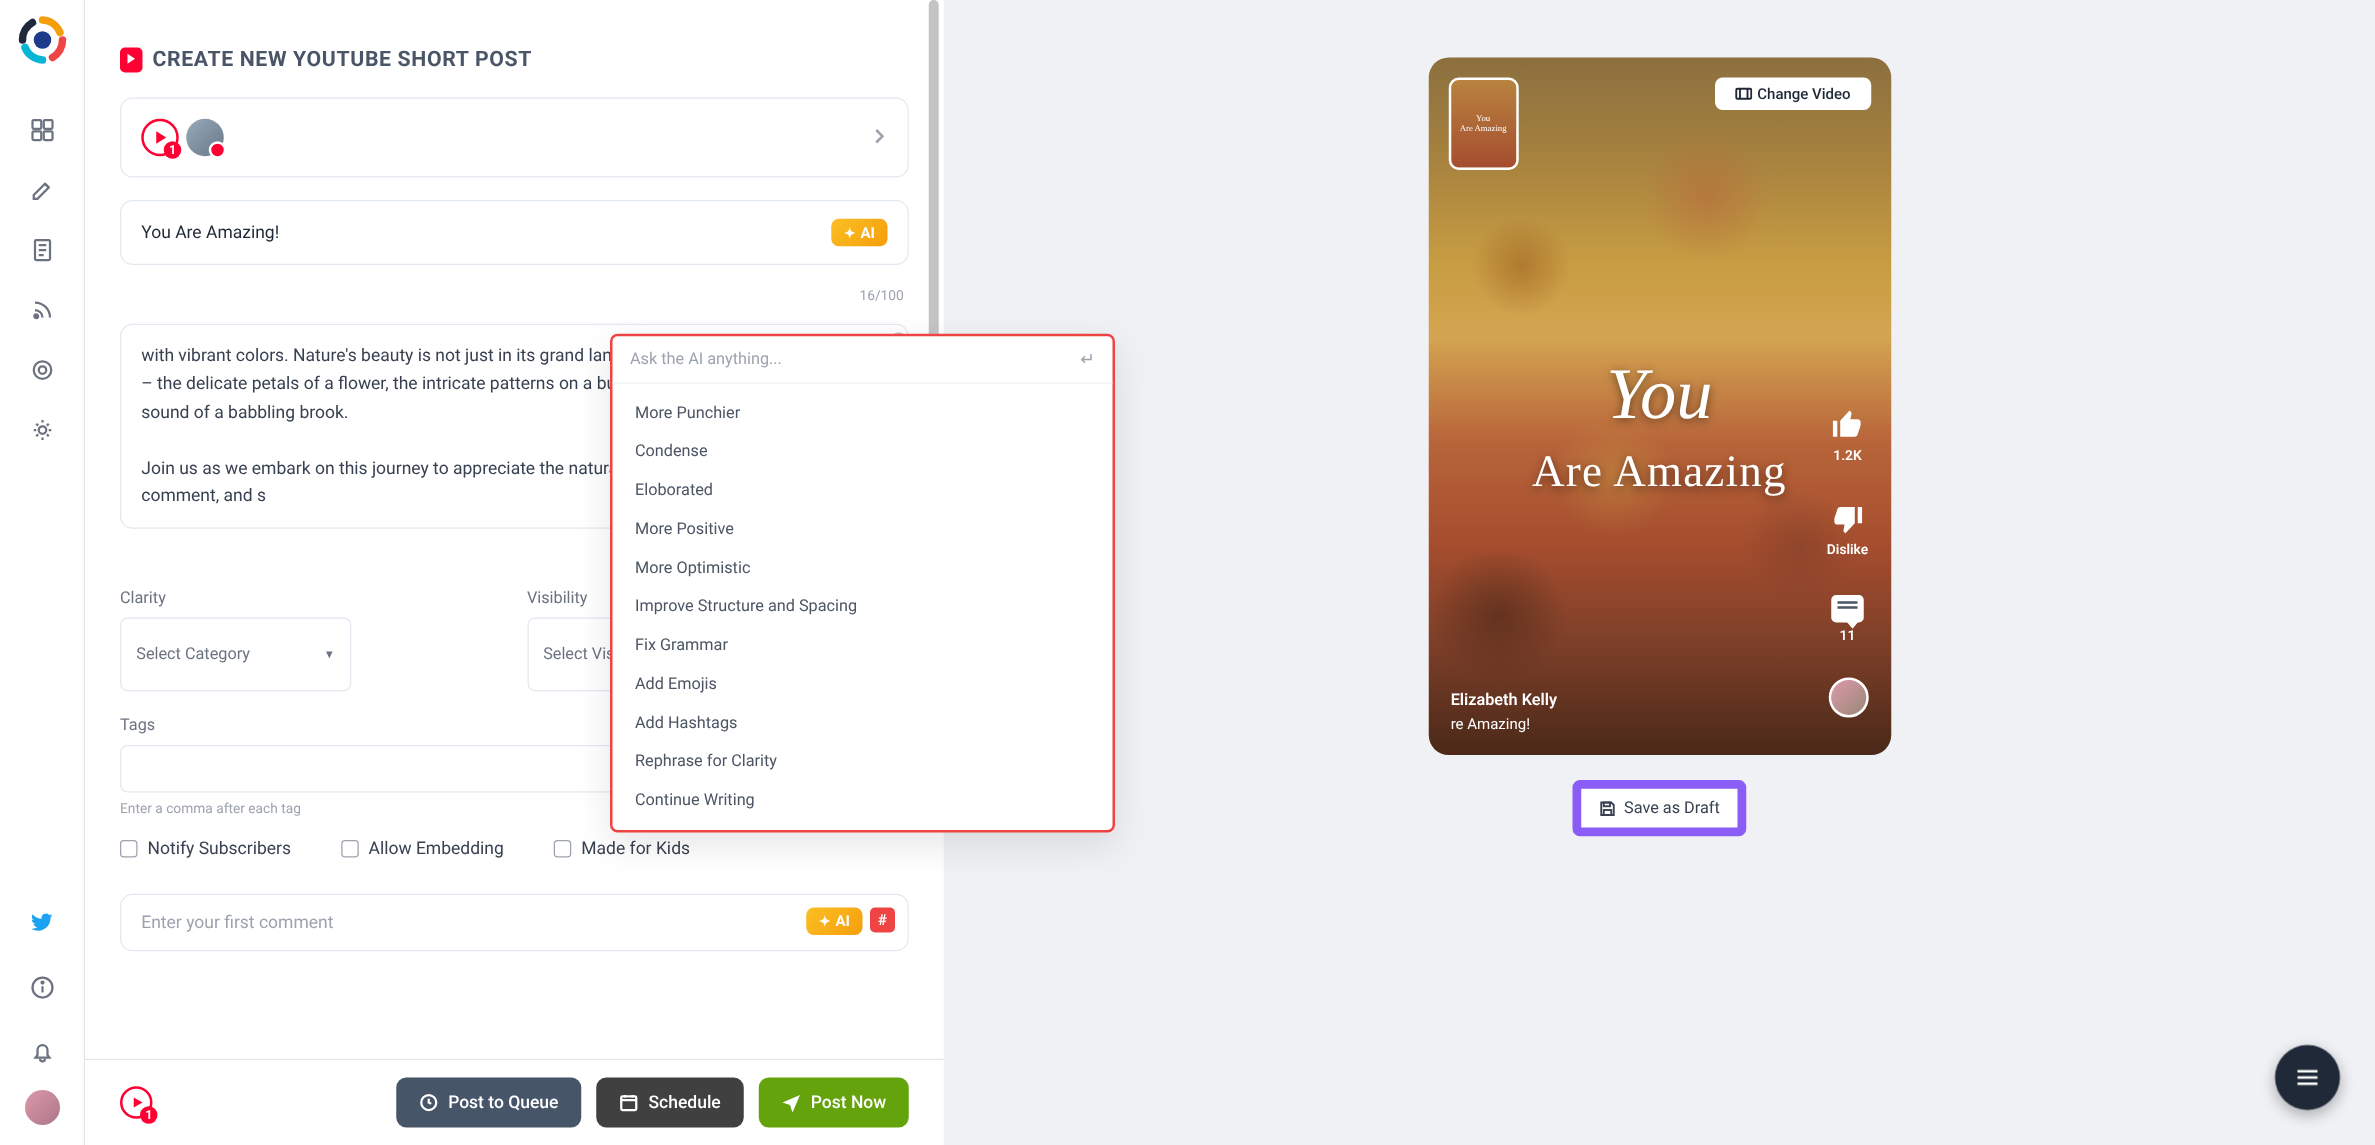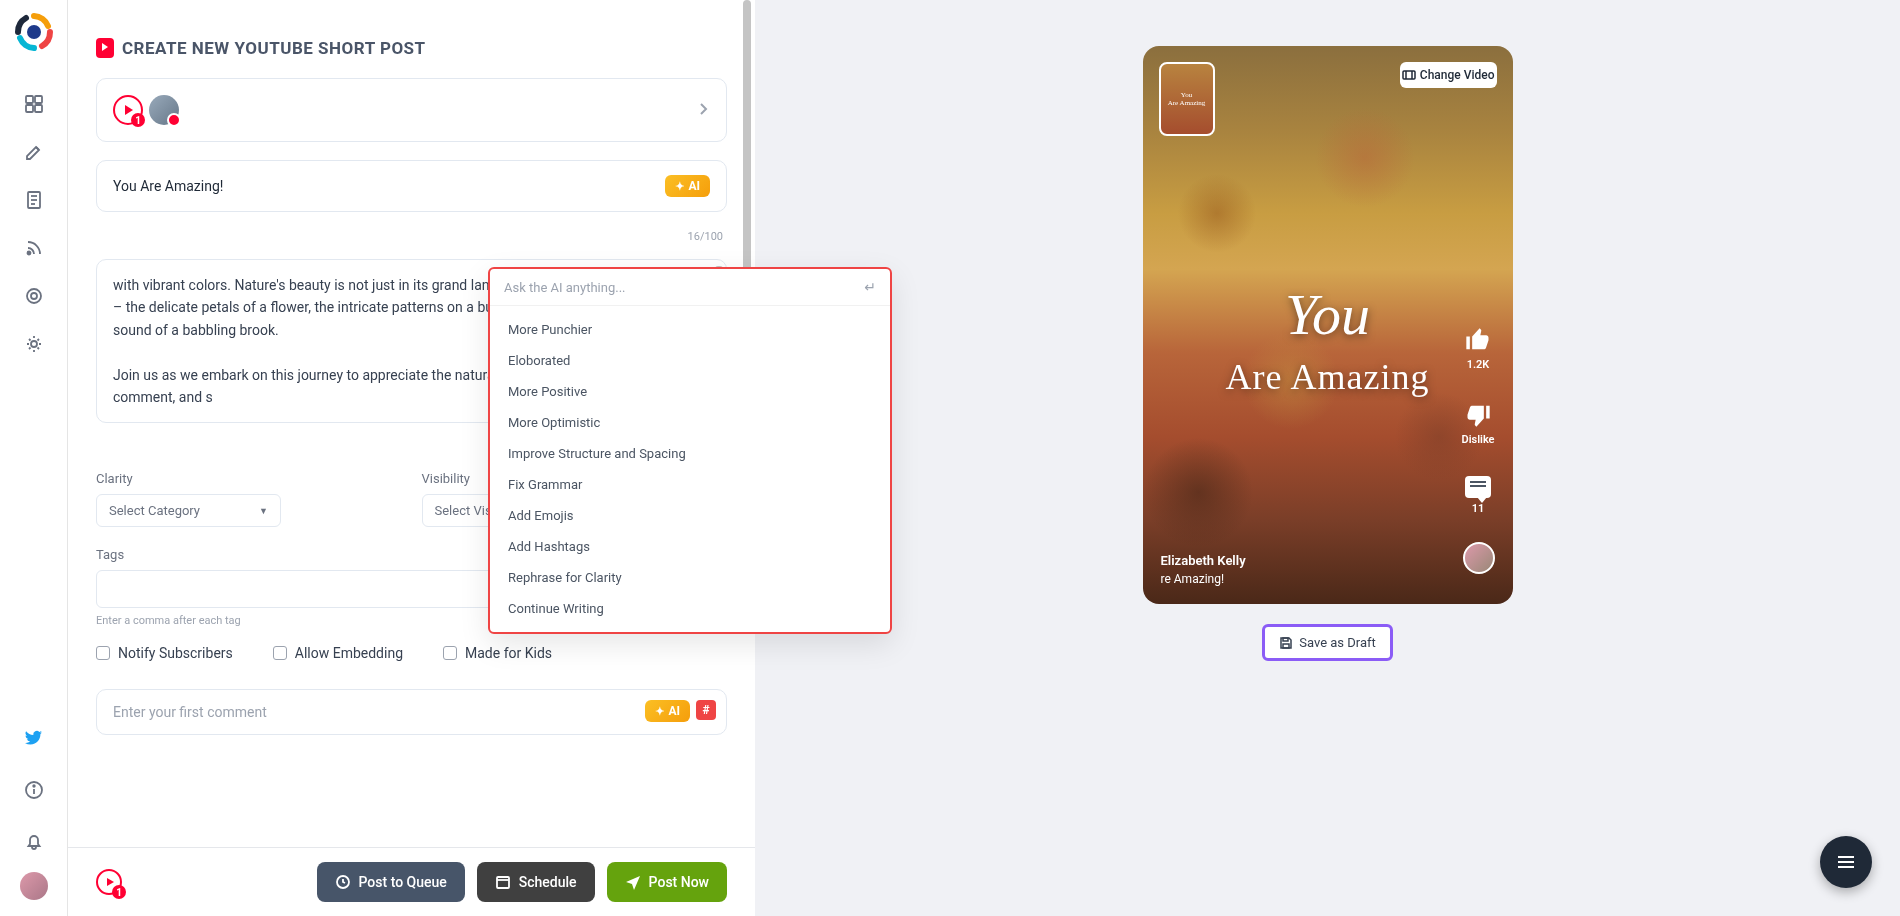--- a/index.html
+++ b/index.html
@@ -44,21 +44,21 @@
 .desc-card { padding: 14px 16px; position: relative; min-height: 150px; }
 .desc-text { color:#374151; font-size:14px; line-height:1.6; }
 .desc-controls { position:absolute; top:8px; right:8px; display:flex; gap:6px; align-items:center; }
 .hash-btn { background:#ef4444; color:#fff; width:20px; height:20px; border-radius:4px; display:inline-flex; align-items:center;justify-content:center; font-weight:700; font-size:12px; border:none; cursor:pointer; }
 .desc-scroll { position:absolute; right:2px; top:6px; bottom:6px; width:10px; }
 .desc-scroll-thumb { position:absolute; top:0; right:1px; width:8px; height:24px; background:#c4c4c4; border-radius:3px; }
 
 .form-row { display:flex; gap:20px; margin-bottom:20px; }
 .form-group { flex:1; }
 .form-label { color:#6b7280; font-size:13px; margin-bottom:8px; display:block; }
-.select-box { border:1px solid #e2e8f0; border-radius:6px; padding:8px 12px; font-size:13px; color:#6b7280; display:flex; align-items:center; justify-content:space-between; cursor:pointer; max-width:185px; }
+.select-box { border:1px solid #e2e8f0; border-radius:6px; padding:21px 12px; font-size:13px; color:#6b7280; display:flex; align-items:center; justify-content:space-between; cursor:pointer; max-width:185px; }
 .select-box .arrow { font-size:9px; color:#6b7280; }
 
 .tags-input { border:1px solid #e2e8f0; border-radius:6px; height:38px; width:100%; }
 .tags-help { color:#9ca3af; font-size:11px; margin-top:6px; }
 
 .check-row { display:flex; gap:40px; margin-top:18px; margin-bottom:28px; }
 .check-item { display:flex; align-items:center; gap:8px;justify-content:space-between; }
 .check-box { width:14px; height:14px; border:1.5px solid #9ca3af; border-radius:3px; cursor:pointer; }
 .check-label { color:#374151; font-size:14px; }
 
@@ -85,38 +85,38 @@
 .enter-key { color:#9ca3af; font-size:14px; }
 .ai-options { padding:8px 0; }
 .ai-opt { padding:8px 18px; font-size:13px; color:#4b5563; cursor:pointer; }
 
 
 .preview-col { flex:1; padding:46px 0; display:flex; flex-direction:column; align-items:center; }
 .phone-preview { width:370px; height:558px; border-radius:16px; position:relative; overflow:hidden; background:linear-gradient(180deg,#8b6f3e 0%,#a8833f 15%,#c89d42 30%,#d4a551 40%,#b8653a 55%,#a54d2e 70%,#7a3e28 85%,#4a2818 100%); }
 .forest-texture { position:absolute; inset:0; background: radial-gradient(circle at 20% 30%, rgba(139,69,19,0.4) 0%, transparent 8%), radial-gradient(circle at 60% 20%, rgba(184,101,58,0.5) 0%, transparent 10%), radial-gradient(circle at 40% 60%, rgba(200,157,66,0.4) 0%, transparent 12%), radial-gradient(circle at 80% 70%, rgba(122,62,40,0.5) 0%, transparent 9%), radial-gradient(circle at 15% 80%, rgba(74,40,24,0.6) 0%, transparent 10%); }
 .preview-thumb { position:absolute; top:16px; left:16px; width:56px; height:74px; border:2px solid #fff; border-radius:8px; background:linear-gradient(180deg,#b8833f,#a54d2e); display:flex; flex-direction:column; align-items:center;justify-content:center; }
 .preview-thumb-text { color:#fff; font-size:7px; text-align:center; font-family:serif; }
-.change-video-btn { position:absolute; top:16px; right:16px; background:#fff; border:none; border-radius:6px; padding:6px 2px; font-size:12px; color:#1f2937; font-weight:500; display:flex; align-items:center; gap:4px; cursor:pointer; }
+.change-video-btn { position:absolute; top:16px; right:16px; background:#fff; border:none; border-radius:6px; padding:6px 16px; font-size:12px; color:#1f2937; font-weight:500; display:flex; align-items:center; gap:4px; cursor:pointer; }
 .overlay-text { position:absolute; width:100%; text-align:center; color:#fff; font-family:Georgia,serif; }
 .you-text { top:235px; font-size:58px; font-style:italic; text-shadow:0 2px 8px rgba(0,0,0,0.5); }
 .amazing-text { top:310px; font-size:36px; text-shadow:0 2px 8px rgba(0,0,0,0.5); letter-spacing:1px; }
 .right-actions { position:absolute; right:18px; top:280px; display:flex; flex-direction:column; align-items:center; gap:30px; color:#fff; }
 .action-item { display:flex; flex-direction:column; align-items:center; gap:4px; }
 .action-label { font-size:11px; font-weight:600; }
 .comment-icon-box { background:#fff; width:26px; height:22px; border-radius:4px; position:relative; }
 .comment-icon-box::after { content:''; position:absolute; bottom:-5px; right:4px; border-top:6px solid #fff; border-left:5px solid transparent; border-right:5px solid transparent; }
 .comment-lines { position:absolute; top:5px; left:5px; right:5px; }
 .comment-lines::before, .comment-lines::after { content:''; display:block; height:2px; background:#4b5563; margin-bottom:2px; }
 .share-icon { width:28px; height:24px; }
 .bottom-info { position:absolute; bottom:18px; left:18px; right:60px; color:#fff; }
 .author-name { font-size:13px; font-weight:600; margin-bottom:4px; }
 .post-caption { font-size:12px; }
 .bottom-avatar { position:absolute; bottom:30px; right:18px; width:32px; height:32px; border-radius:50%; background:linear-gradient(135deg,#d9a,#987); border:2px solid #fff; }
 
-.save-draft-btn { margin-top:20px; background:#fff; border:3px solid #8b5cf6; border-radius:6px; padding:8px 14px; font-size:13px; color:#374151; display:flex; align-items:center; gap:6px; cursor:pointer; }
+.save-draft-btn { margin-top:20px; background:#fff; border:7px solid #8b5cf6; border-radius:6px; padding:8px 14px; font-size:13px; color:#374151; display:flex; align-items:center; gap:6px; cursor:pointer; }
 
 .fab { position:fixed; bottom:28px; right:28px; width:52px; height:52px; border-radius:50%; background:#1f2937; color:#fff; display:flex; align-items:center;justify-content:center; cursor:pointer; box-shadow:0 4px 12px rgba(0,0,0,0.3); }
 .fab-lines { display:flex; flex-direction:column; gap:3px; }
 .fab-lines span { width:16px; height:2px; background:#fff; }
 </style>
 </head>
 <body>
 
 <div class="sidebar">
   <div class="logo">
@@ -323,20 +323,21 @@
     </button>
   </div>
 
   <div class="ai-popup">
     <div class="ai-input-row">
       <input class="ai-input" placeholder="Ask the AI anything..." style="">
       <span class="enter-key">↵</span>
     </div>
     <div class="ai-options">
         <div class="ai-opt">More Punchier</div>
+        <div class="ai-opt">Condense</div>
         <div class="ai-opt">Eloborated</div>
         <div class="ai-opt">More Positive</div>
         <div class="ai-opt">More Optimistic</div>
         <div class="ai-opt">Improve Structure and Spacing</div>
         <div class="ai-opt">Fix Grammar</div>
         <div class="ai-opt">Add Emojis</div>
         <div class="ai-opt">Add Hashtags</div>
         <div class="ai-opt">Rephrase for Clarity</div>
         <div class="ai-opt">Continue Writing</div>
       </div>

